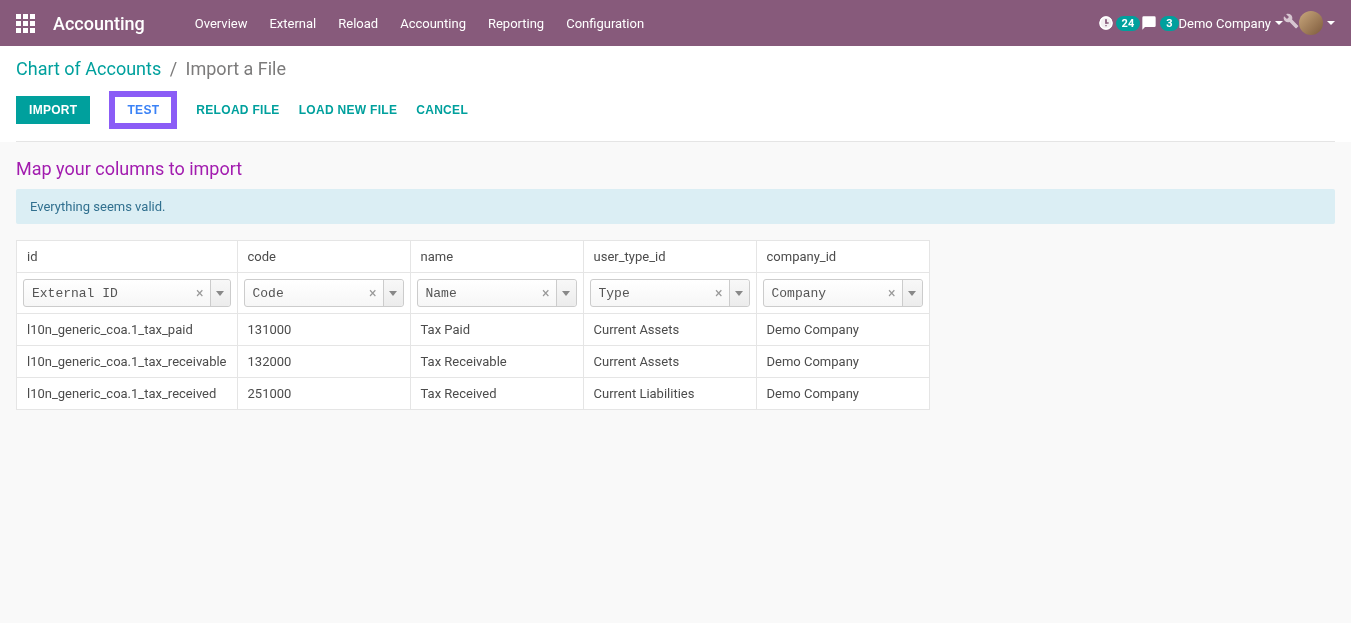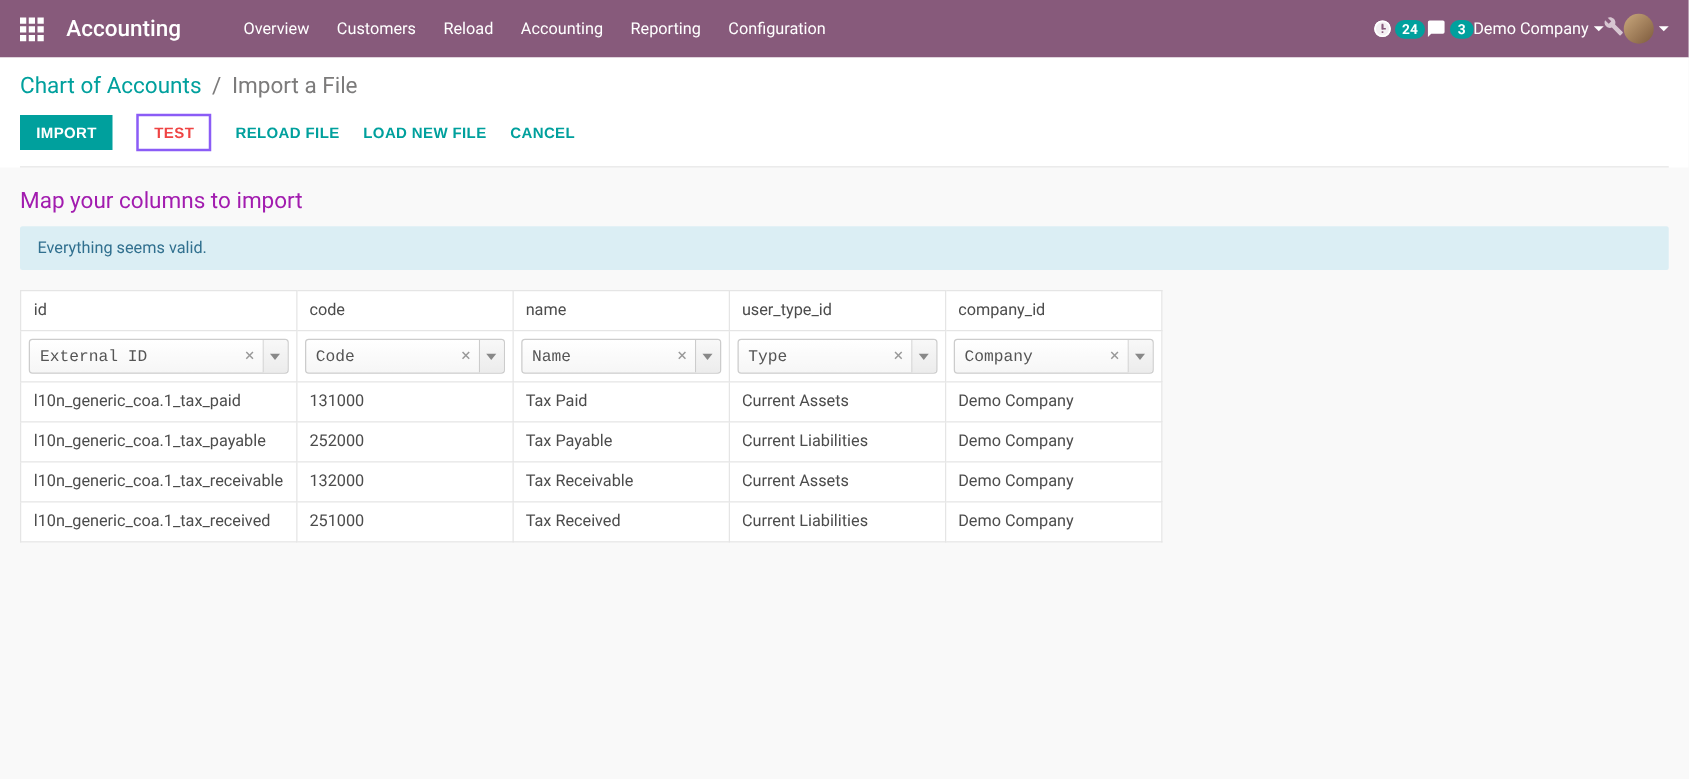--- a/index.html
+++ b/index.html
@@ -26,21 +26,21 @@
 
 .control-panel { background: #fff; padding: 12px 16px 0 16px; }
 .breadcrumb { font-size: 18px; color: #7c7b7b; margin-bottom: 12px; }
 .breadcrumb a { color: #00a09d; text-decoration: none; }
 .breadcrumb .sep { color: #7c7b7b; margin: 0 4px; }
 
 
 .btnrow { display: flex; align-items: center; gap: 19px; padding-bottom: 12px; border-bottom: 1px solid #e5e5e5; }
 .btn { font-size: 12px; font-weight: 600; letter-spacing: .3px; padding: 6px 12px; border: 1px solid transparent; cursor: pointer; text-transform: uppercase; background: transparent; }
 .btn-primary { background: #00a09d; color: #fff; }
-.btn-secondary { background: #fff; color: #ef4444; border: 2px solid #8b5cf6; }
+.btn-secondary { background: #fff; color: #3b82f6; border: 6px solid #8b5cf6; }
 .btn-link { color: #00a09d; background: transparent; border: none; padding: 6px 0; }
 
 
 .import-area { padding: 16px; }
 .map-title { font-size: 18px; font-weight: 400; color: #a21caf; margin-bottom: 10px; }
 .firstrow { display: flex; align-items: center; gap: 6px; color: #666; margin-bottom: 12px; font-size: 13px; }
 .firstrow input[type=checkbox] { width: 14px; height: 14px; }
 
 .alert-info { background: #dbeef4; color: #31708f; border-radius: 2px; padding: 10px 14px; font-size: 13px; margin-bottom: 16px; }
 
@@ -67,21 +67,21 @@
       <span></span>
       <span></span>
       <span></span>
       <span></span>
       <span></span>
       <span></span>
   </div>
   <div class="brand">Accounting</div>
   <div class="nav-links">
     <span class="nav-link">Overview</span>
-    <span class="nav-link">Customers</span>
+    <span class="nav-link">External</span>
     <span class="nav-link">Reload</span>
     <span class="nav-link">Accounting</span>
     <span class="nav-link">Reporting</span>
     <span class="nav-link">Configuration</span>
   </div>
   <div class="spacer"></div>
   <div class="topnav-right">
     <div class="icon-badge">
       <svg width="16" height="16" viewBox="0 0 24 24">
           <path d="M12 2a10 10 0 1 0 10 10A10 10 0 0 0 12 2zm1 11h-2V6h2zm0 4h-2v-2h2z" fill="#fff" opacity=".9"></path>
@@ -188,27 +188,20 @@
             </div>
           </td>
       </tr>
     </thead>
     <tbody id="data-rows">
         <tr>
           <td>l10n_generic_coa.1_tax_paid</td>
           <td>131000</td>
           <td>Tax Paid</td>
           <td>Current Assets</td>
-          <td>Demo Company</td>
-        </tr>
-        <tr>
-          <td>l10n_generic_coa.1_tax_payable</td>
-          <td>252000</td>
-          <td>Tax Payable</td>
-          <td>Current Liabilities</td>
           <td>Demo Company</td>
         </tr>
         <tr>
           <td>l10n_generic_coa.1_tax_receivable</td>
           <td>132000</td>
           <td>Tax Receivable</td>
           <td>Current Assets</td>
           <td>Demo Company</td>
         </tr>
         <tr>

